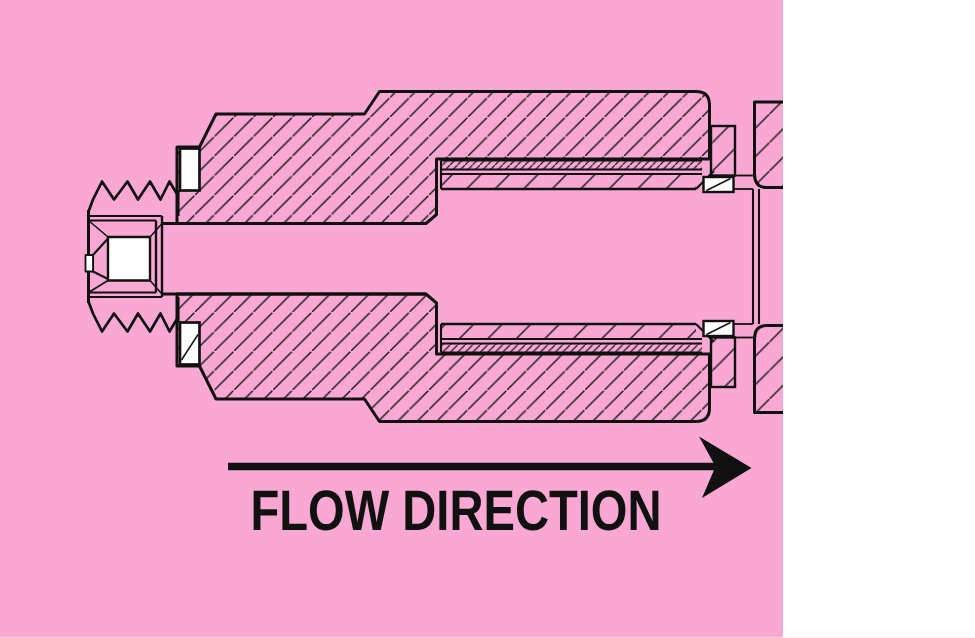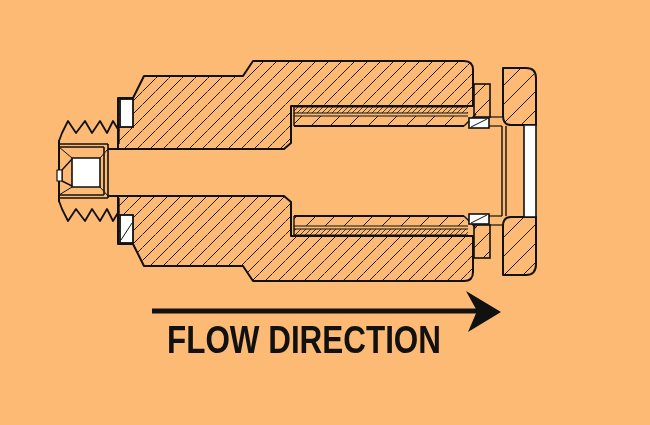--- a/index.html
+++ b/index.html
@@ -1,19 +1,19 @@
 <!DOCTYPE html>
 <html><head>
 <meta charset="utf-8">
 <style>
   html,body{margin:0;padding:0;background:#fff;}
   .stage{
     position:relative;
-    width:650px;height:425px;
-    background:#fdba74;
+    width:522px;height:425px;
+    background:#f9a8d4;
     font-family:"Liberation Sans", sans-serif;
     overflow:hidden;
   }
   svg{display:block;}
   .flow-text{
     font-family:"Liberation Sans", sans-serif;
     font-weight:bold;
     font-size:38px;
     fill:#111;
   }

